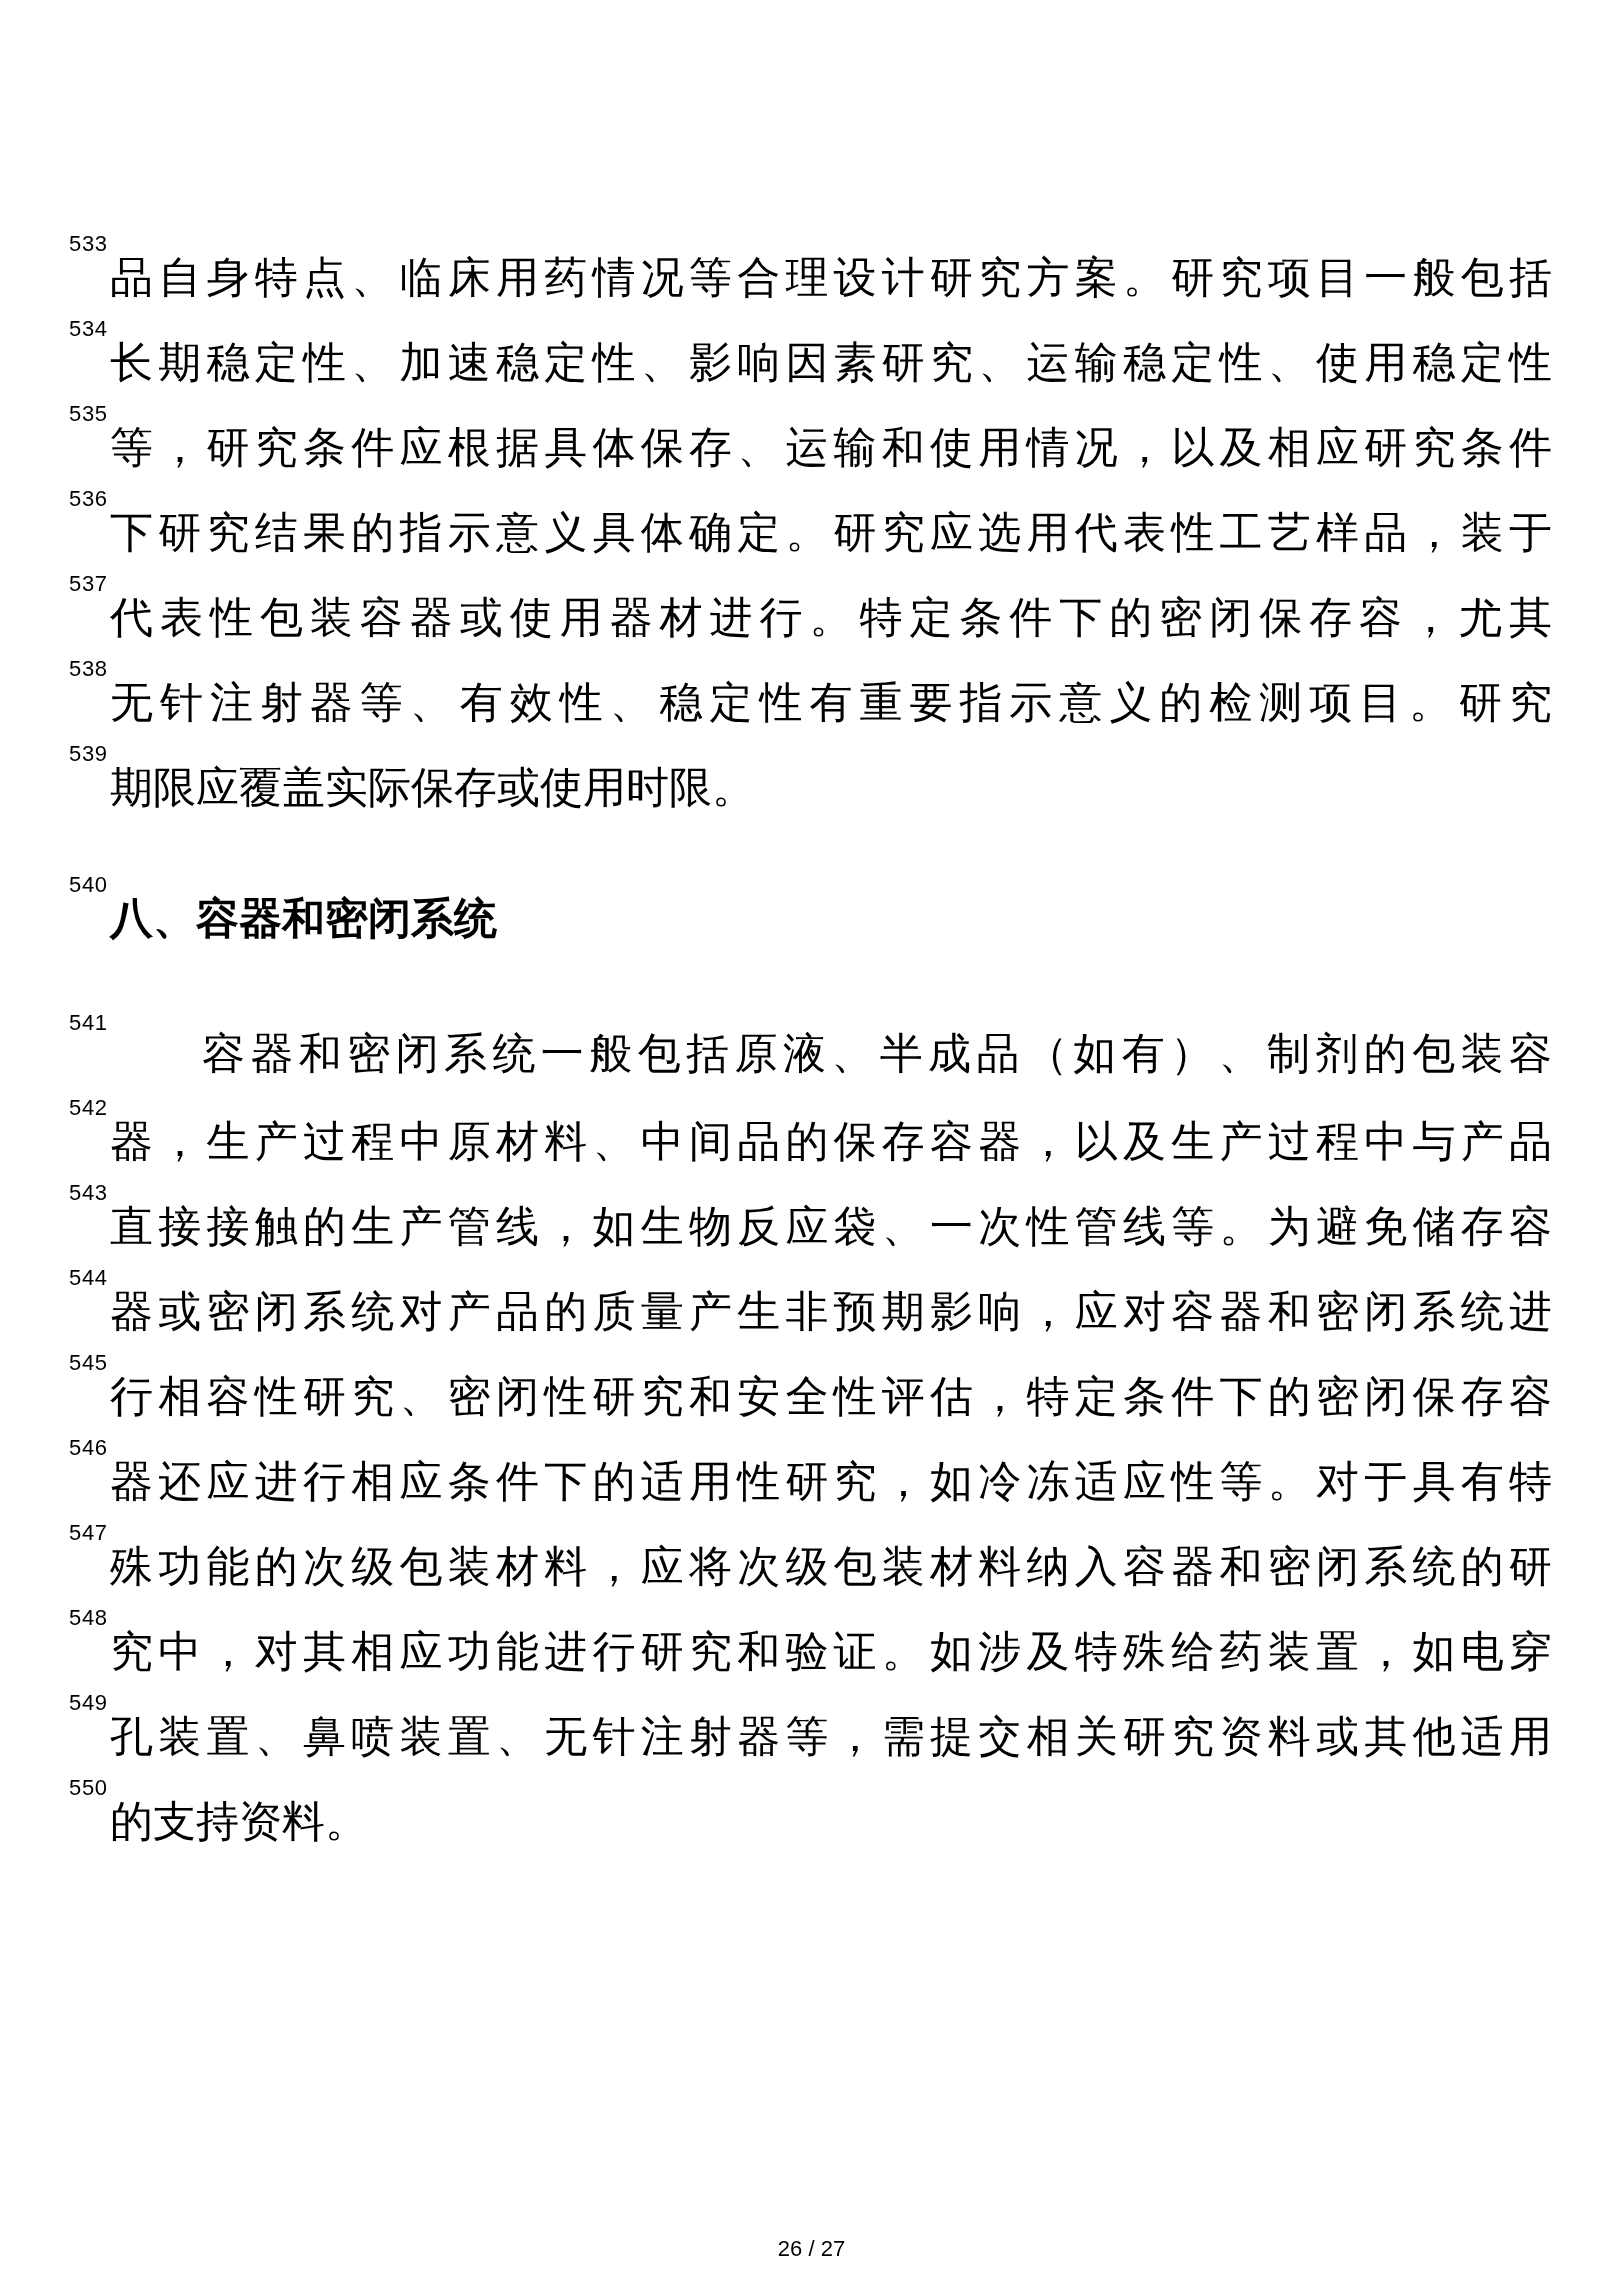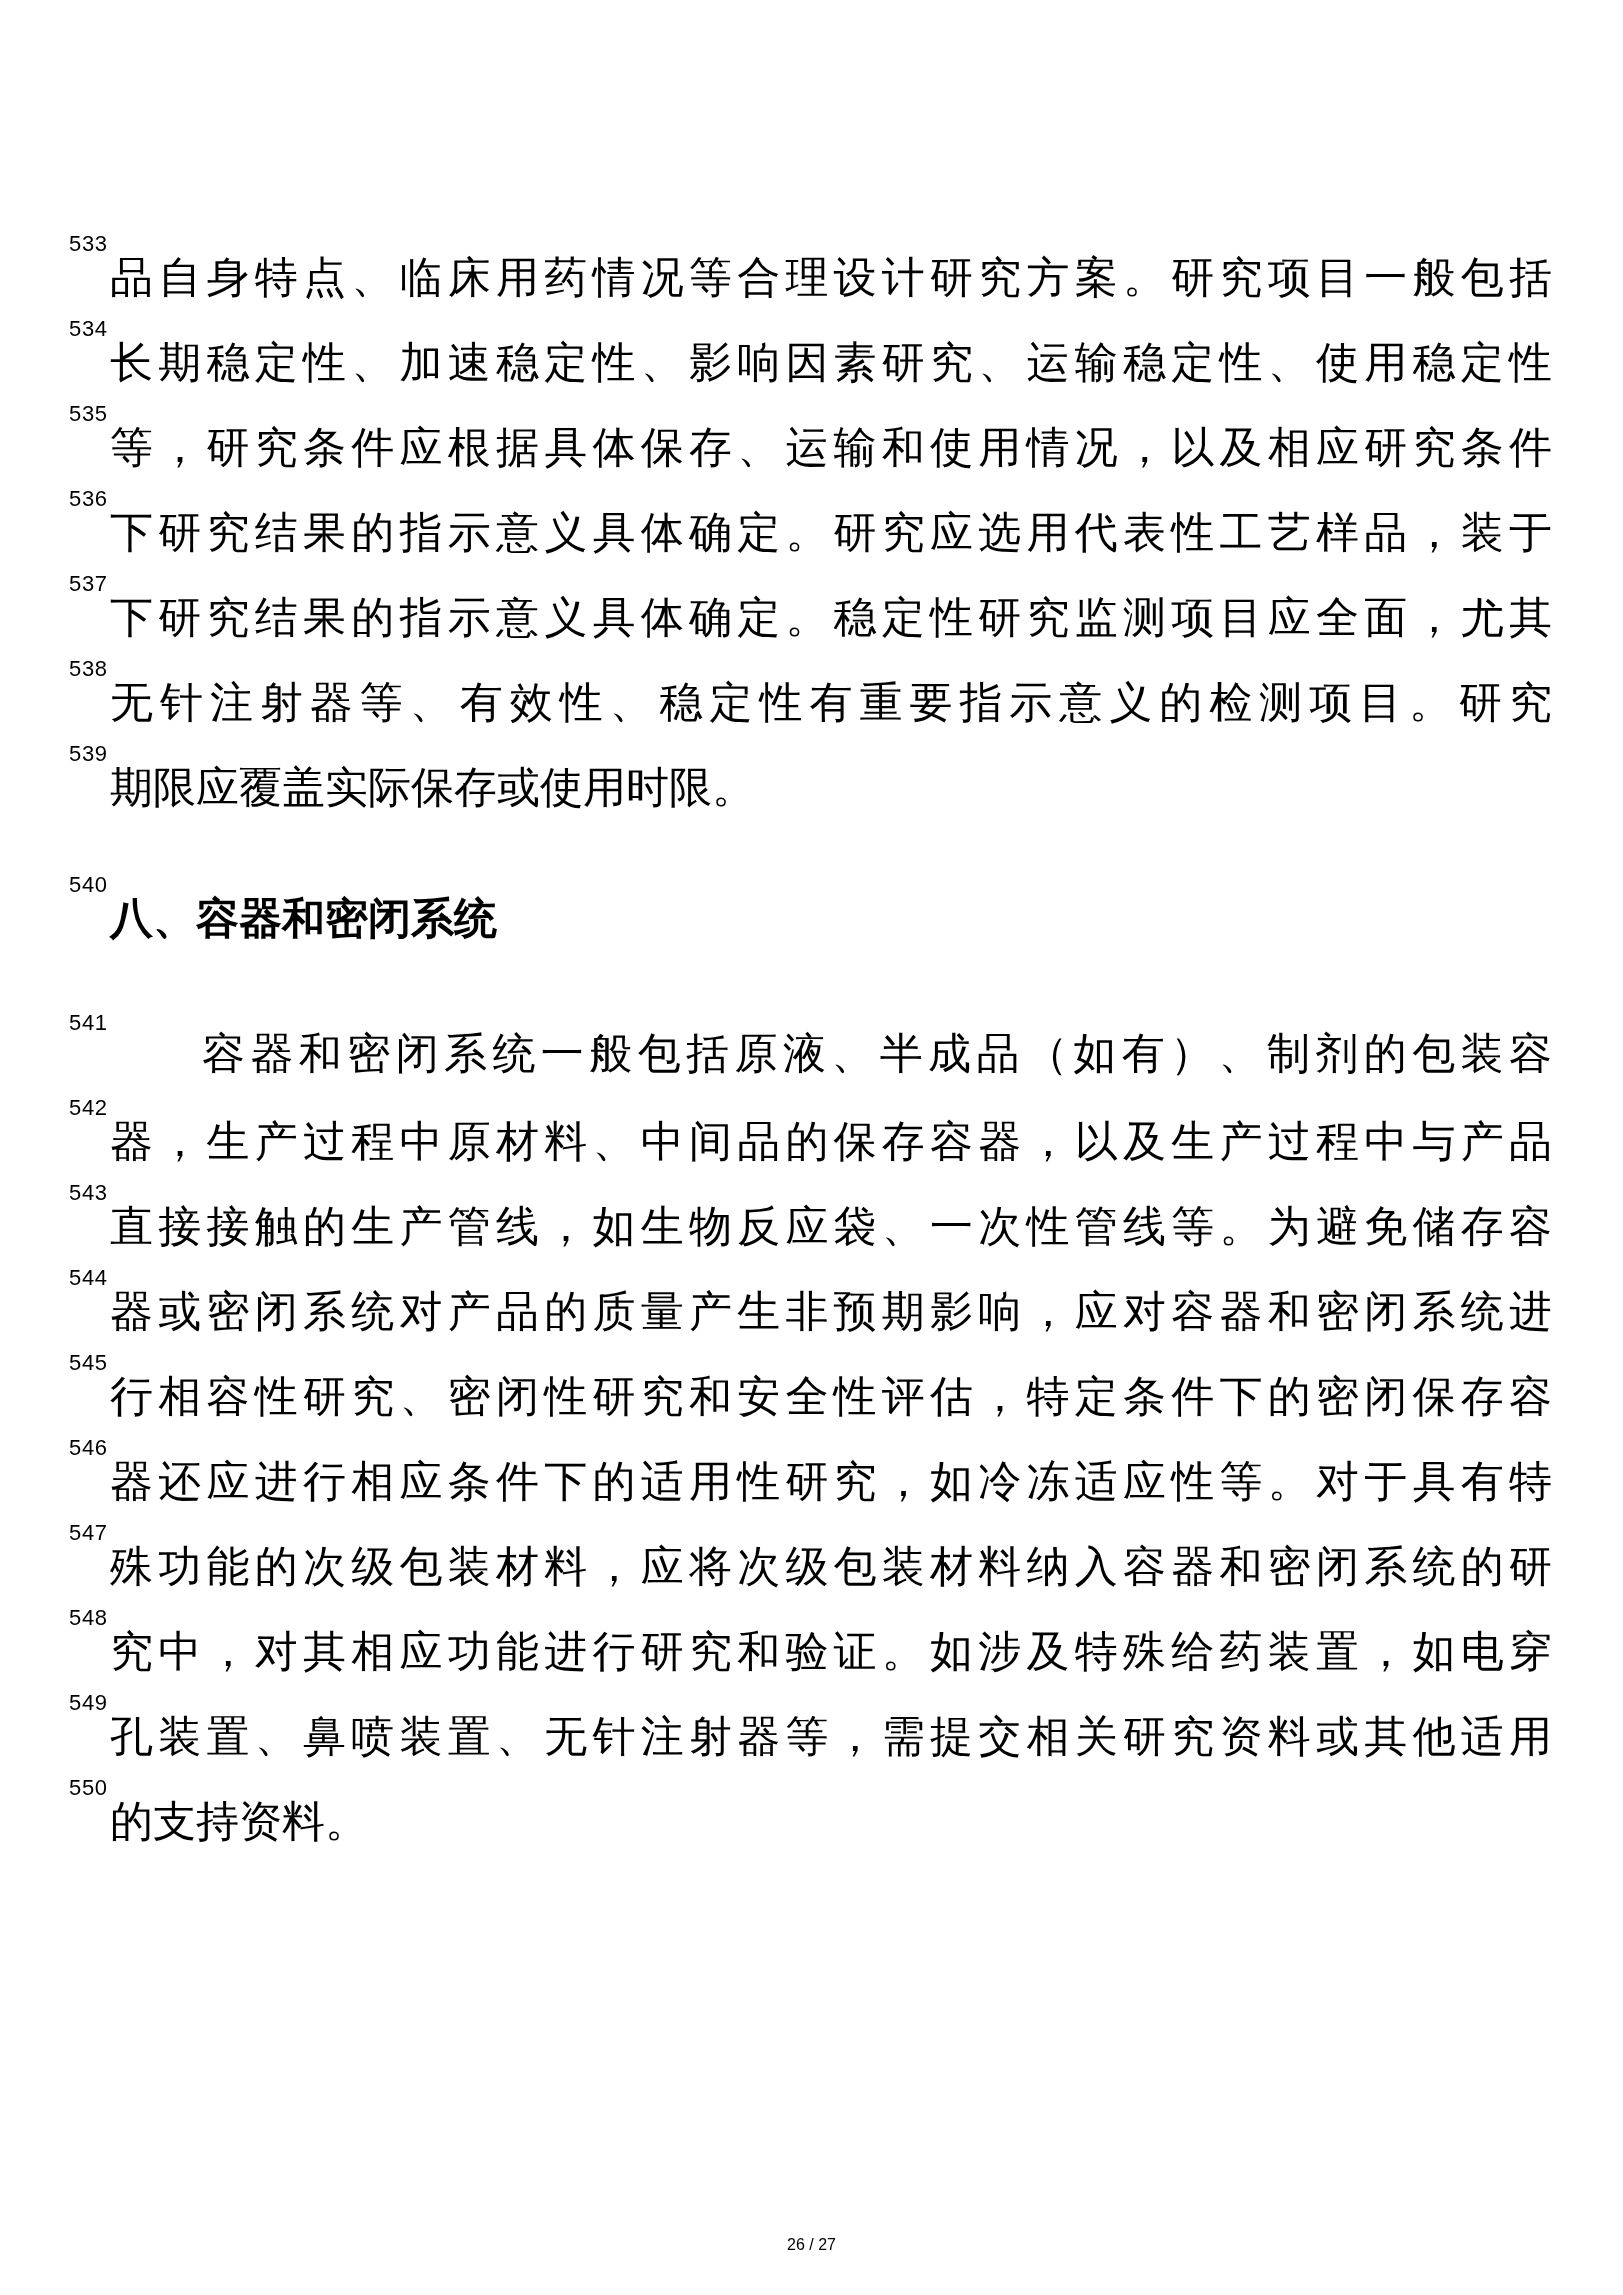--- a/index.html
+++ b/index.html
@@ -61,21 +61,21 @@
   }
   .line-text.heading {
     font-weight: bold;
   }
   .footer {
     position: absolute;
     top: 2236px;
     left: 0;
     width: 100%;
     text-align: center;
-    font-size: 16px;
+    font-size: 22px;
     color: #000000;
   }
 </style>
 </head>
 <body>
 
 <div class="page">
   <div class="content" id="doc-content">
       <div class="doc-line">
         <span class="line-no">533</span>
@@ -88,21 +88,21 @@
       <div class="doc-line">
         <span class="line-no">535</span>
         <span class="line-text justify">等，研究条件应根据具体保存、运输和使用情况，以及相应研究条件</span>
       </div>
       <div class="doc-line">
         <span class="line-no">536</span>
         <span class="line-text justify">下研究结果的指示意义具体确定。研究应选用代表性工艺样品，装于</span>
       </div>
       <div class="doc-line">
         <span class="line-no">537</span>
-        <span class="line-text justify">下研究结果的指示意义具体确定。稳定性研究监测项目应全面，尤其</span>
+        <span class="line-text justify">代表性包装容器或使用器材进行。特定条件下的密闭保存容，尤其</span>
       </div>
       <div class="doc-line">
         <span class="line-no">538</span>
         <span class="line-text justify">无针注射器等、有效性、稳定性有重要指示意义的检测项目。研究</span>
       </div>
       <div class="doc-line">
         <span class="line-no">539</span>
         <span class="line-text">期限应覆盖实际保存或使用时限。</span>
       </div>
       <div class="doc-line" style="margin-top: 46px;">

